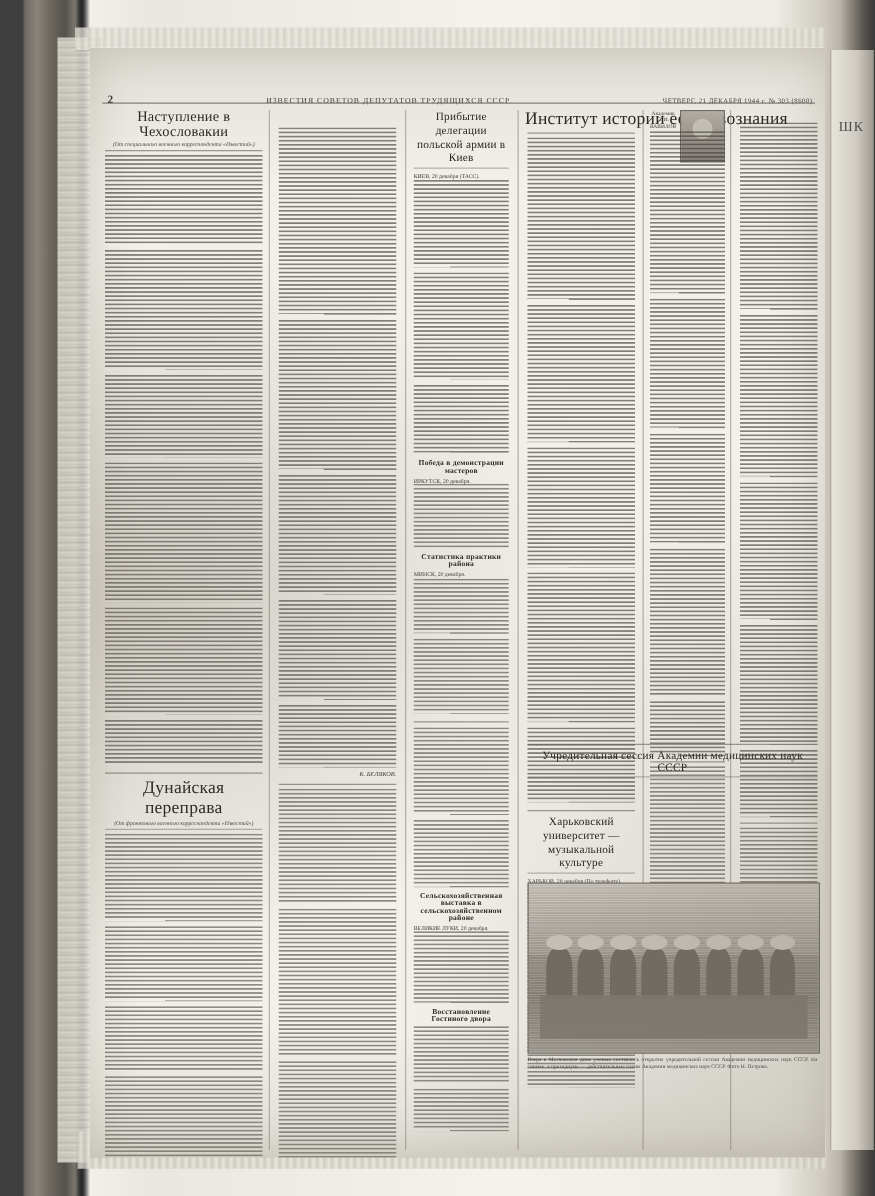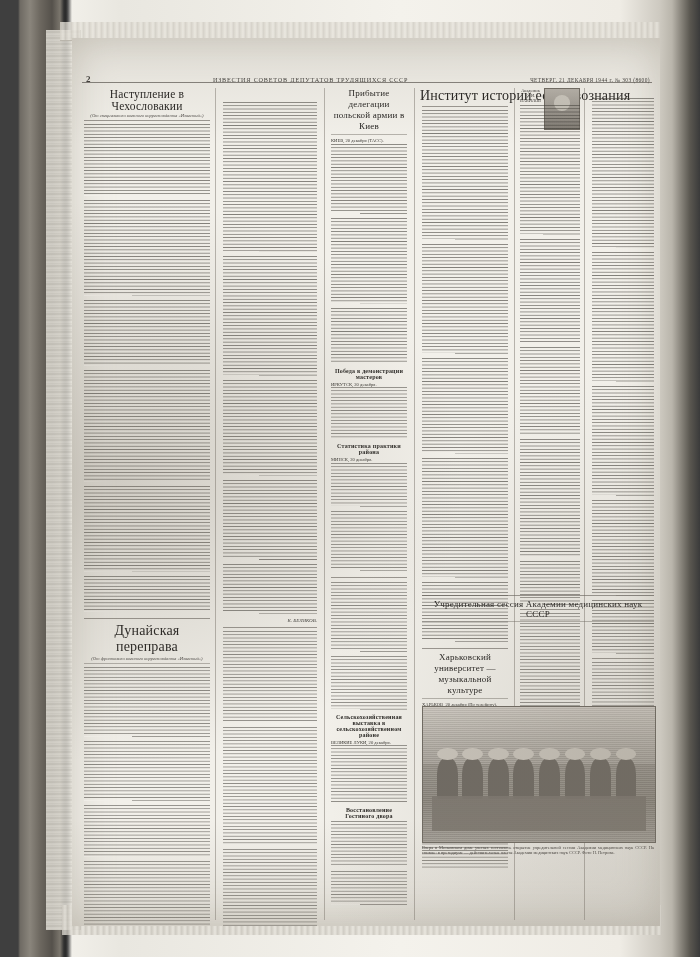--- a/index.html
+++ b/index.html
@@ -138,20 +138,23 @@
   .listline{font-size:4.6px;line-height:5.6px;color:#3a3834;}
 </style>
 </head>
 <body>
 
 <div id="book">
   <div id="stack"></div>
   <div id="stack-top"></div>
   <div id="stack-bottom"></div>
 
+  <div id="rightpage">
+    <div class="rp-title">ШК</div>
+  </div>
 
   <div id="page">
 
     <div class="masthead">
       <span class="pg">2</span>
       <span class="mid">ИЗВЕСТИЯ СОВЕТОВ ДЕПУТАТОВ ТРУДЯЩИХСЯ СССР</span>
       <span class="right">ЧЕТВЕРГ, 21 ДЕКАБРЯ 1944 г. № 303 (8600)</span>
     </div>
     <div class="rule" style="top:44px"></div>
 

